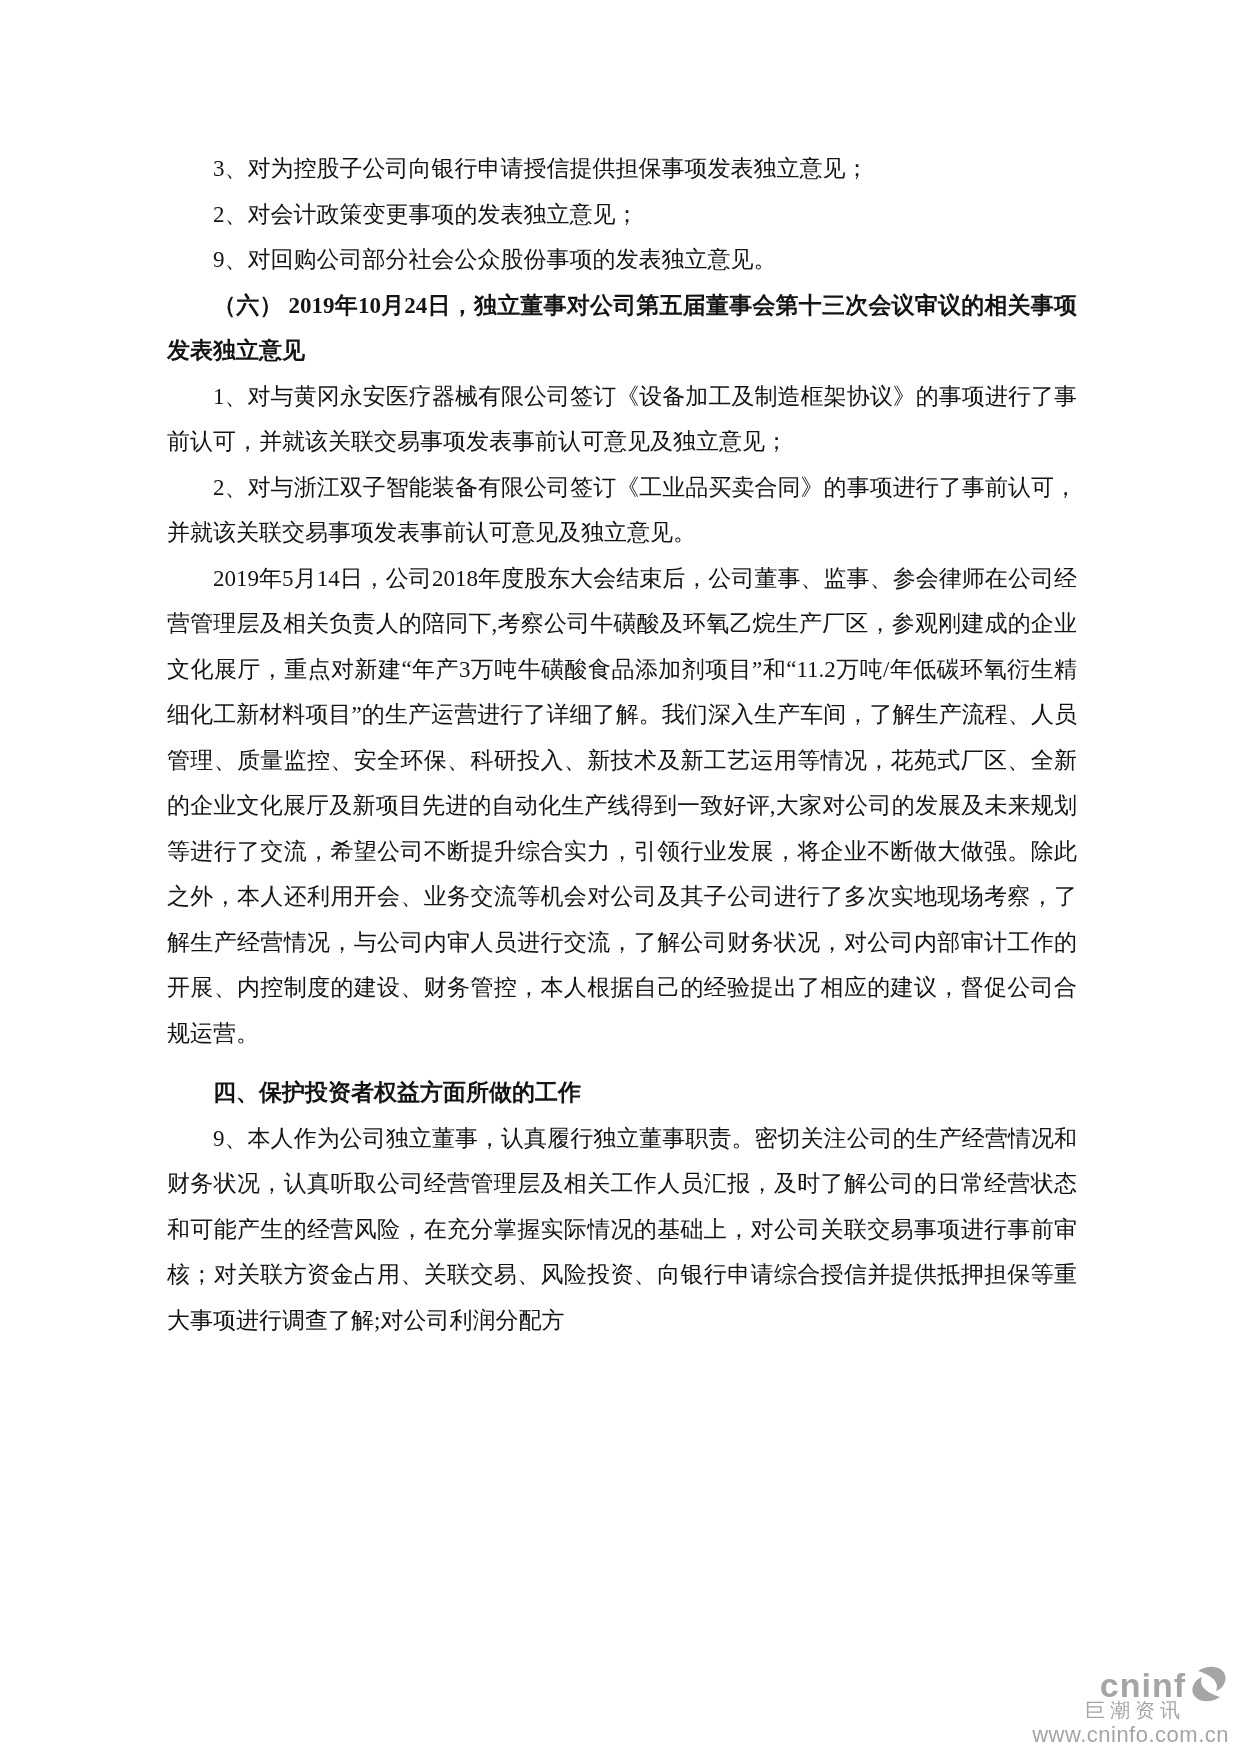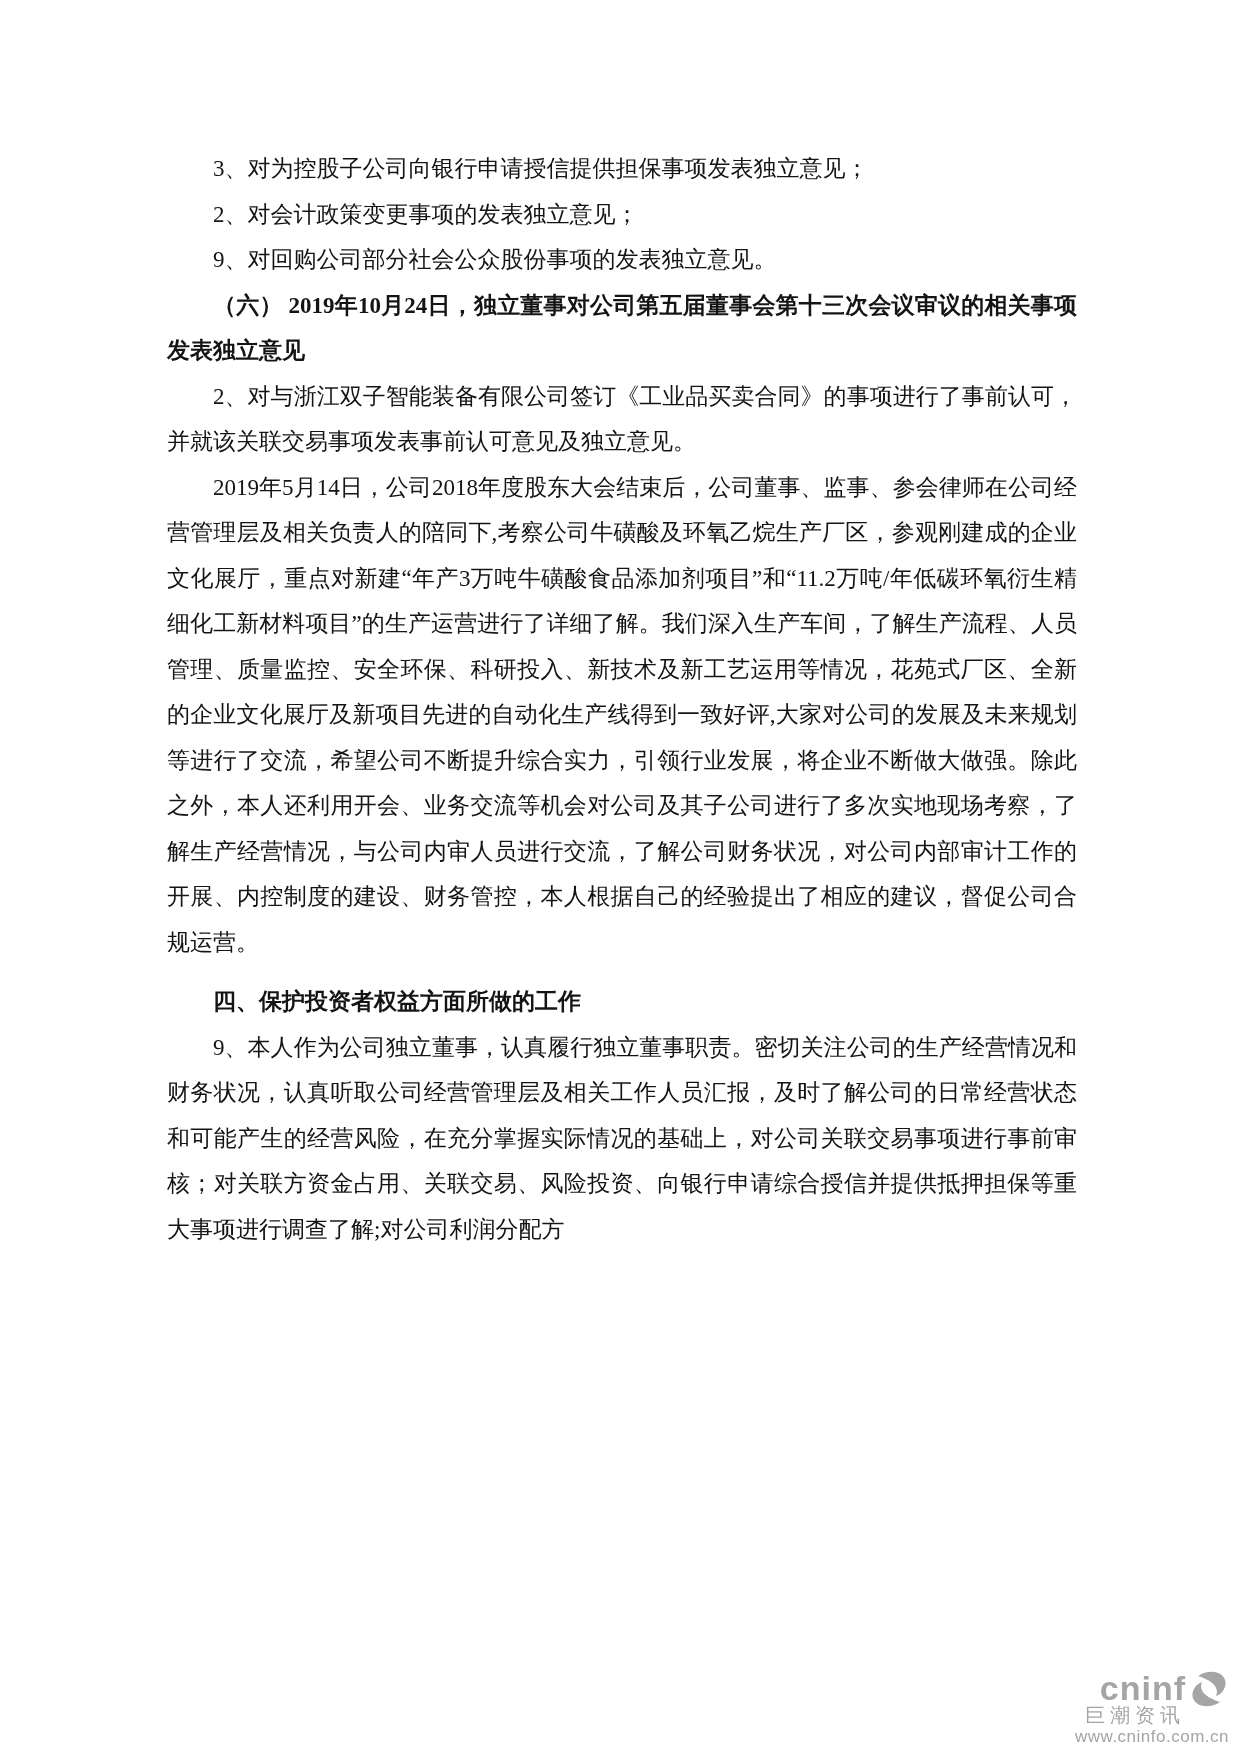--- a/index.html
+++ b/index.html
@@ -37,52 +37,53 @@
     position: absolute;
     right: 12px; bottom: 8px;
     color: #a5a5a5;
     font-family: "Liberation Sans", sans-serif;
     text-align: right;
     line-height: 1.05;
     user-select: none;
   }
   .wm-top {
     display: flex;
-    align-items: center;
+    align-items: flex-end;
     justify-content: flex-end;
     gap: 3px;
   }
   .wm-brand {
     font-size: 34px;
     font-weight: 700;
     letter-spacing: 1px;
   }
   .wm-icon { width: 40px; height: 40px; }
   .wm-cn {
     font-size: 20px;
     letter-spacing: 5px;
     padding-right: 44px;
     margin-top: -4px;
   }
   .wm-url {
-    font-size: 17px;
+    font-size: 22px;
     letter-spacing: 0.5px;
     margin-top: 2px;
   }
 </style>
 </head>
 <body>
 
 <div class="page">
 
   <div class="content">
     <p class="body">3、对为控股子公司向银行申请授信提供担保事项发表独立意见；</p>
     <p class="body">2、对会计政策变更事项的发表独立意见；</p>
     <p class="body">9、对回购公司部分社会公众股份事项的发表独立意见。</p>
     <p class="heading">（六） 2019年10月24日，独立董事对公司第五届董事会第十三次会议审议的相关事项发表独立意见</p>
+    <p class="body">1、对与黄冈永安医疗器械有限公司签订《设备加工及制造框架协议》的事项进行了事前认可，并就该关联交易事项发表事前认可意见及独立意见；</p>
     <p class="body">2、对与浙江双子智能装备有限公司签订《工业品买卖合同》的事项进行了事前认可，并就该关联交易事项发表事前认可意见及独立意见。</p>
     <p class="body">2019年5月14日，公司2018年度股东大会结束后，公司董事、监事、参会律师在公司经营管理层及相关负责人的陪同下,考察公司牛磺酸及环氧乙烷生产厂区，参观刚建成的企业文化展厅，重点对新建“年产3万吨牛磺酸食品添加剂项目”和“11.2万吨/年低碳环氧衍生精细化工新材料项目”的生产运营进行了详细了解。我们深入生产车间，了解生产流程、人员管理、质量监控、安全环保、科研投入、新技术及新工艺运用等情况，花苑式厂区、全新的企业文化展厅及新项目先进的自动化生产线得到一致好评,大家对公司的发展及未来规划等进行了交流，希望公司不断提升综合实力，引领行业发展，将企业不断做大做强。除此之外，本人还利用开会、业务交流等机会对公司及其子公司进行了多次实地现场考察，了解生产经营情况，与公司内审人员进行交流，了解公司财务状况，对公司内部审计工作的开展、内控制度的建设、财务管控，本人根据自己的经验提出了相应的建议，督促公司合规运营。</p>
     <p class="heading space-before">四、保护投资者权益方面所做的工作</p>
     <p class="body">9、本人作为公司独立董事，认真履行独立董事职责。密切关注公司的生产经营情况和财务状况，认真听取公司经营管理层及相关工作人员汇报，及时了解公司的日常经营状态和可能产生的经营风险，在充分掌握实际情况的基础上，对公司关联交易事项进行事前审核；对关联方资金占用、关联交易、风险投资、向银行申请综合授信并提供抵押担保等重大事项进行调查了解;对公司利润分配方</p>
   </div>
 
   <div class="watermark">
     <div class="wm-top">
       <span class="wm-brand">cninf</span>
       <svg class="wm-icon" viewBox="0 0 40 40" aria-hidden="true">

